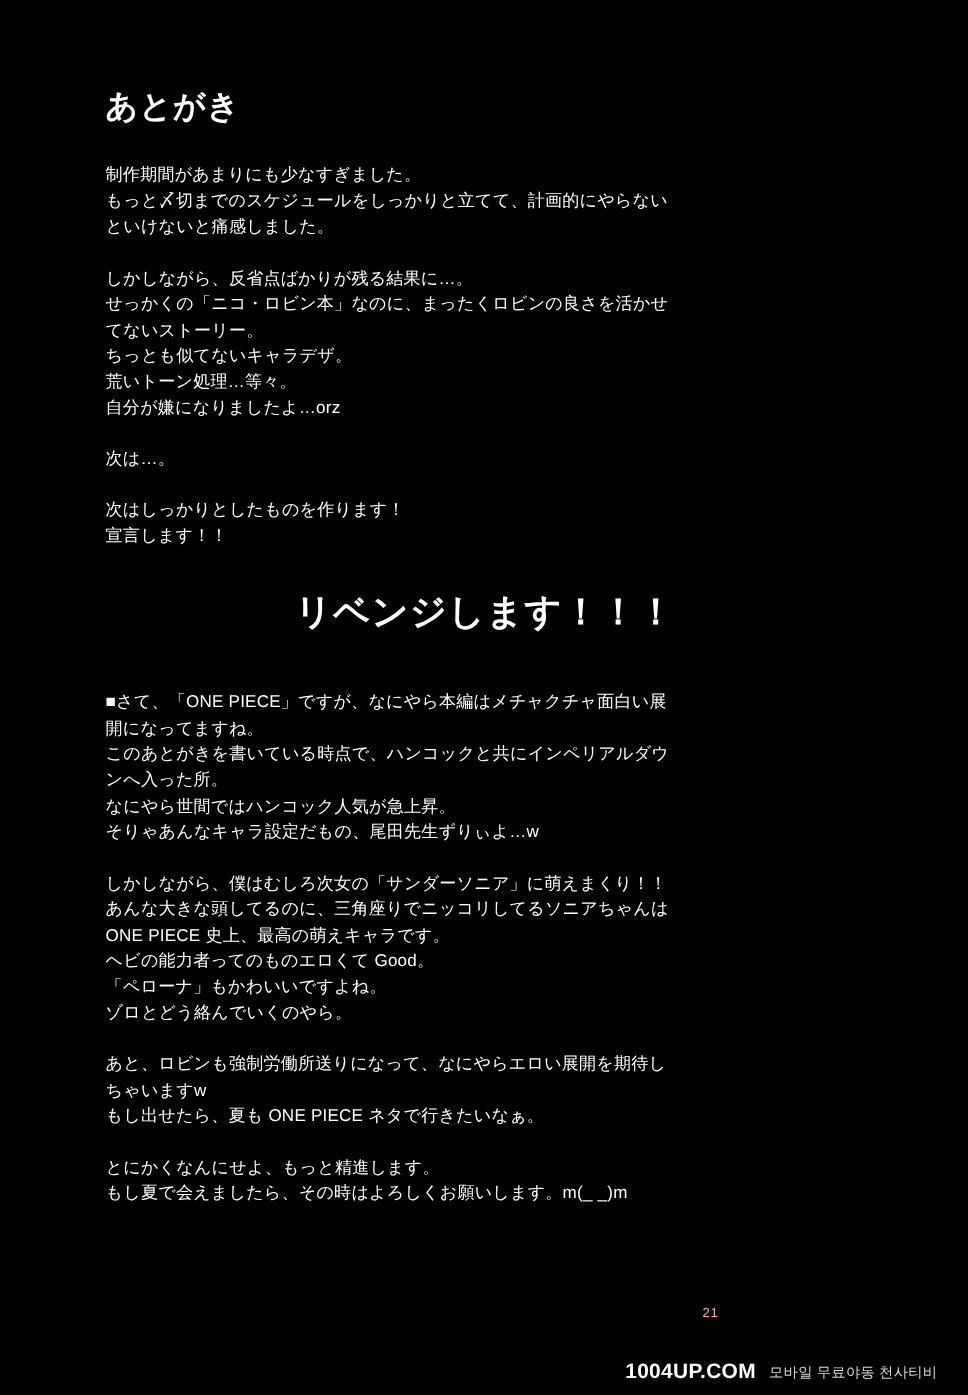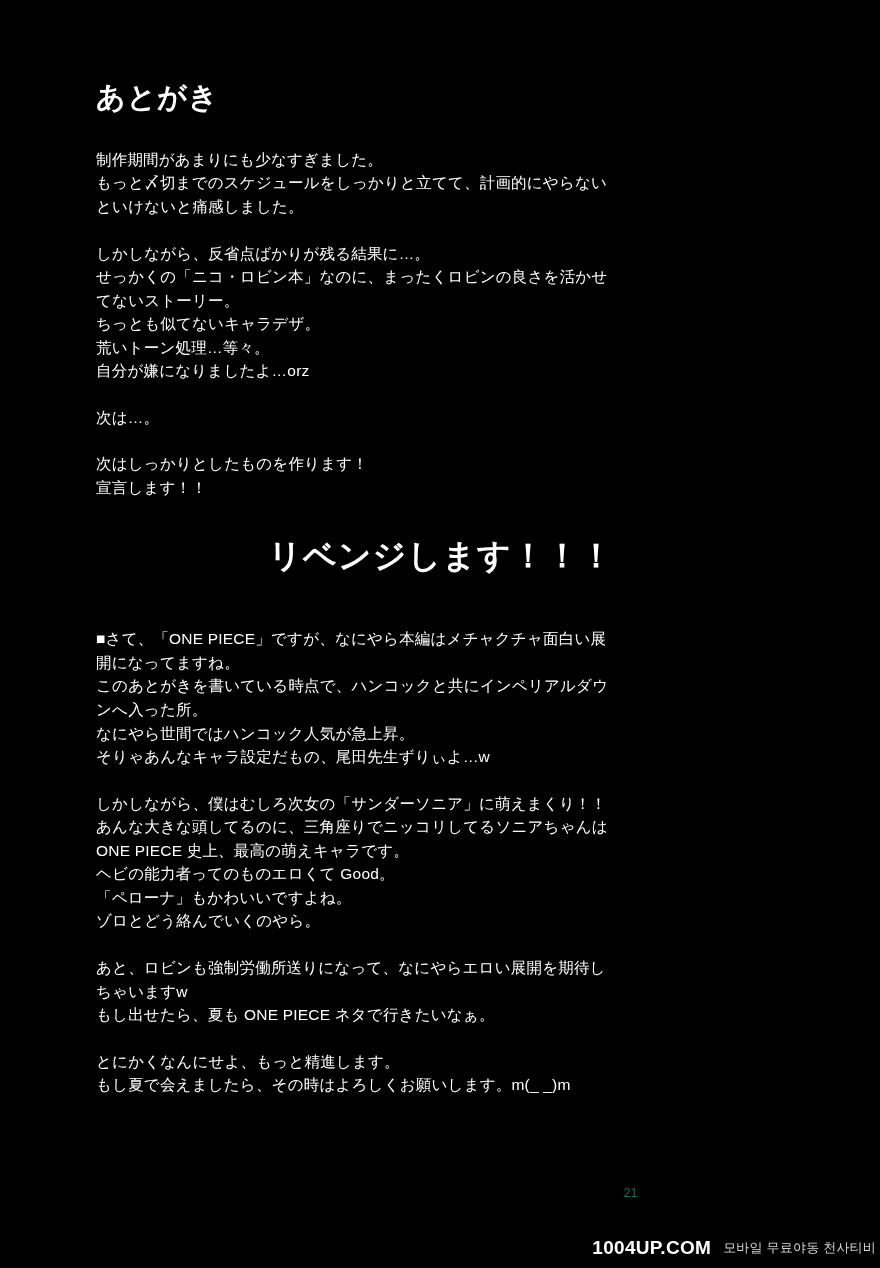--- a/index.html
+++ b/index.html
@@ -46,37 +46,37 @@
   .revenge {
     font-size: 33px;
     font-weight: bold;
     letter-spacing: 1px;
     margin: 38px 0 52px 0;
     line-height: 1.15;
     text-align: center;
   }
   .page-number {
     position: absolute;
-    right: 78px;
+    right: 63px;
     top: 1186px;
     font-size: 12px;
-    color: #0f766e;
+    color: #fca5a5;
     letter-spacing: 0.5px;
   }
   .watermark {
     position: absolute;
     left: 0;
     bottom: 0;
     width: 880px;
     height: 40px;
     background: #000000;
     display: flex;
     align-items: center;
     justify-content: flex-end;
-    padding-right: 4px;
+    padding-right: 28px;
     box-sizing: border-box;
   }
   .wm-site {
     font-size: 19px;
     font-weight: bold;
     color: #ffffff;
     letter-spacing: 0.3px;
     margin-right: 12px;
   }
   .wm-text {

